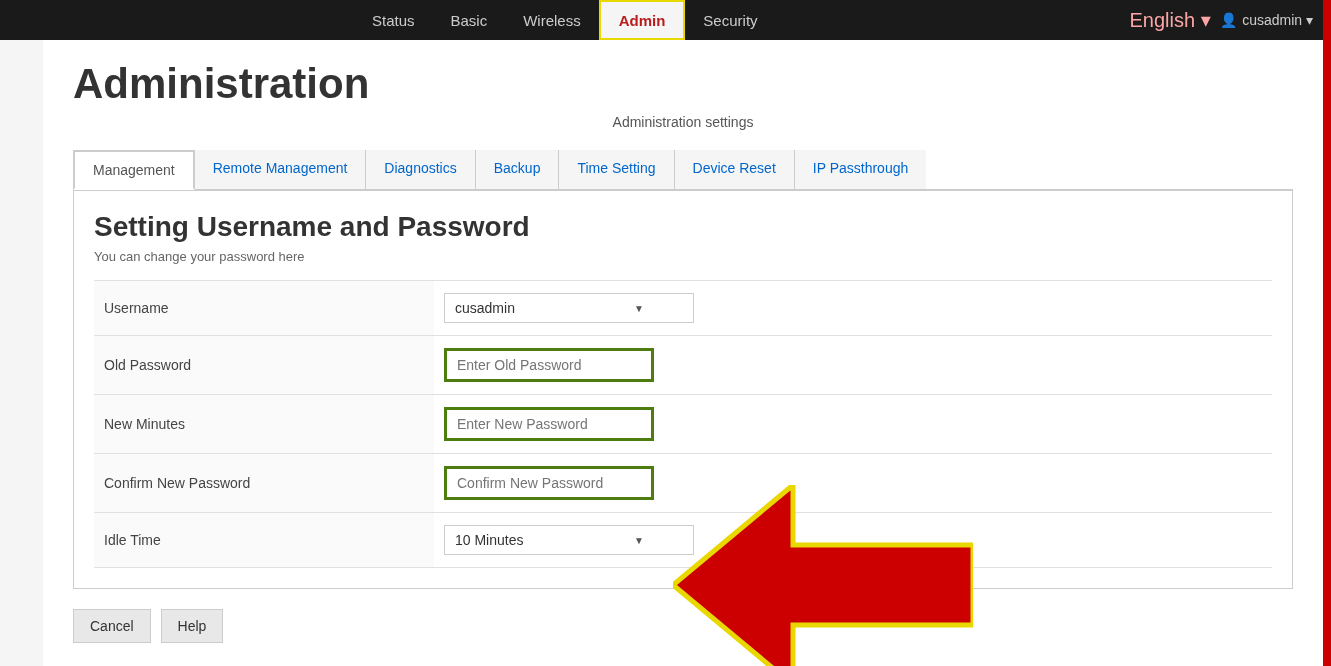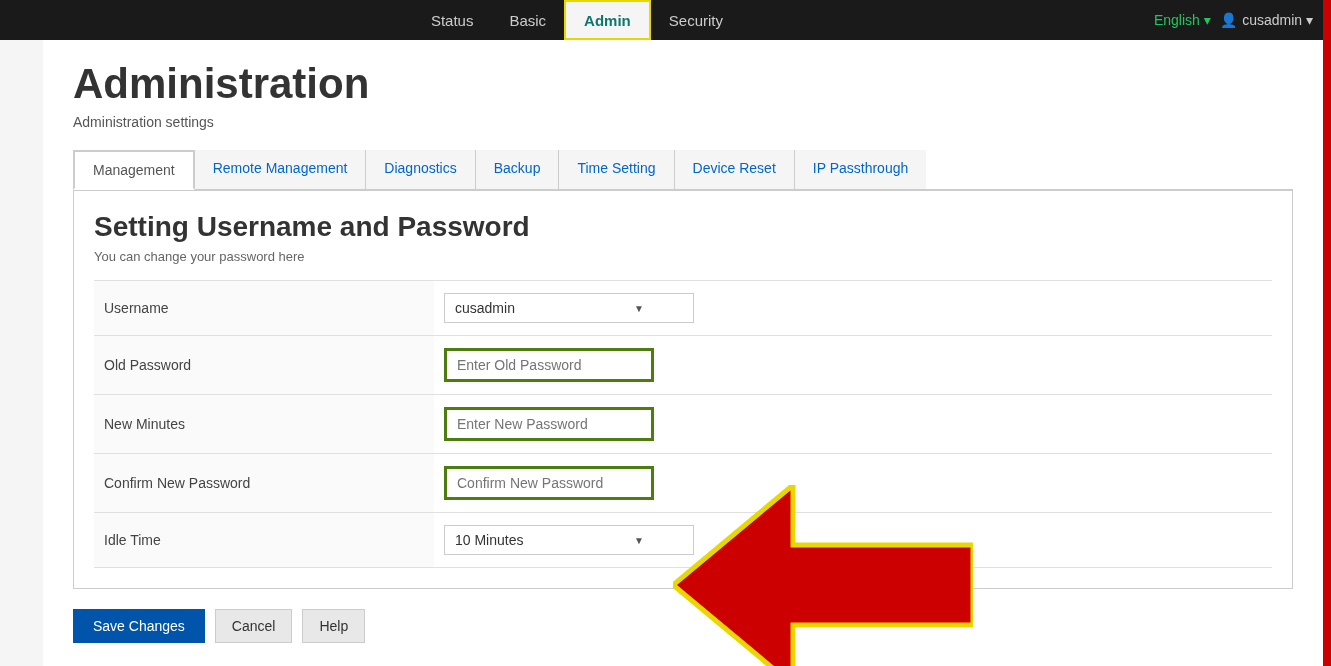--- a/index.html
+++ b/index.html
@@ -23,33 +23,33 @@
       padding: 0 18px;
       height: 40px;
       display: flex;
       align-items: center;
       cursor: pointer;
       text-decoration: none;
       font-size: 15px;
     }
     .nav-item.active {
       background: #f5f5f5;
-      color: #0f766e;
+      color: #b91c1c;
       border: 2px solid #e8d800;
       font-weight: bold;
     }
     .navbar-right {
       display: flex;
       align-items: center;
       padding-right: 10px;
       gap: 10px;
     }
     .navbar-right .lang {
-      color: #22c55e;
-      font-size: 14px;
+      color: #fca5a5;
+      font-size: 20px;
       cursor: pointer;
     }
     .navbar-right .user {
       color: #ccc;
       font-size: 14px;
       cursor: pointer;
       display: flex;
       align-items: center;
       gap: 4px;
     }
@@ -70,20 +70,21 @@
     .page-title {
       font-size: 42px;
       font-weight: bold;
       color: #333;
       margin-bottom: 6px;
     }
     .page-subtitle {
       font-size: 14px;
       color: #555;
       margin-bottom: 20px;
+      text-align: center;
     }
     .tab {
       padding: 10px 18px;
       cursor: pointer;
       font-size: 14px;
       color: #0066cc;
       border-right: 1px solid #ccc;
       background: #f5f5f5;
       white-space: nowrap;
     }
@@ -227,20 +228,21 @@
   </style>
 </head>
 <body>
 
 <div class="page-wrapper">
 
   <nav class="navbar">
     <div class="navbar-left">
       <a class="nav-item">Status</a>
       <a class="nav-item">Basic</a>
+      <a class="nav-item">Wireless</a>
       <a class="nav-item active">Admin</a>
       <a class="nav-item">Security</a>
     </div>
     <div class="navbar-right">
       <span class="lang">English ▾</span>
       <span class="user">
         <span>👤</span>
         <span>cusadmin ▾</span>
       </span>
     </div>
@@ -317,18 +319,17 @@
         </table>
       </div>
 
       <svg class="arrow-svg" width="300" height="200" viewBox="0 0 300 200" xmlns="http://www.w3.org/2000/svg">
 
         <polygon points="300,60 120,60 120,0 0,100 120,200 120,140 300,140" fill="#cc0000" stroke="#e8d800" stroke-width="5"></polygon>
       </svg>
     </div>
 
     <div class="button-area">
-      <button class="btn-save">Save Changes</button>
       <button class="btn-cancel">Cancel</button>
       <button class="btn-help">Help</button>
     </div>
   </div>
 </div>
 
 </body></html>

